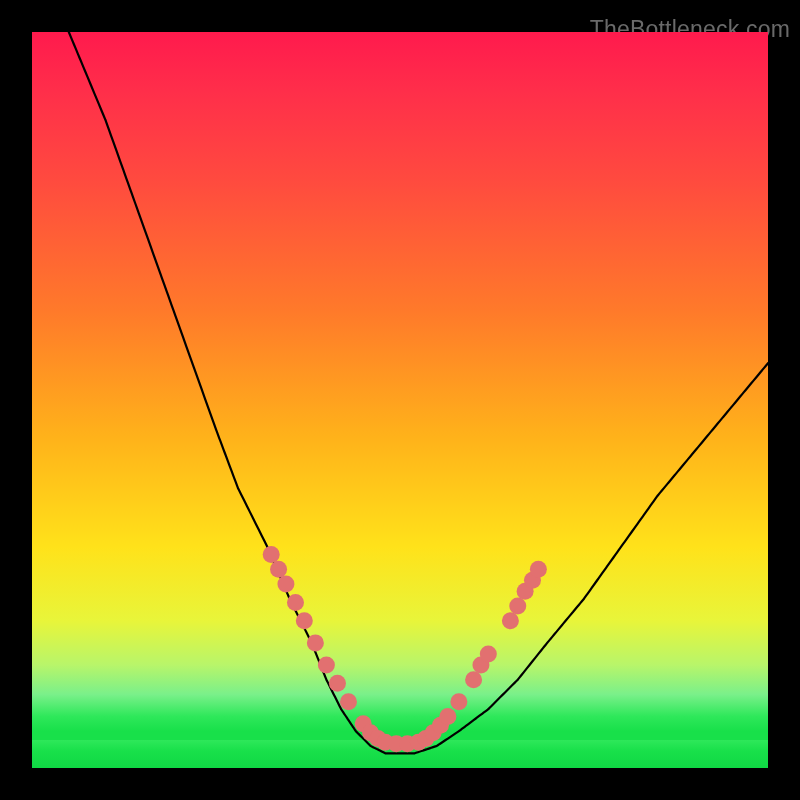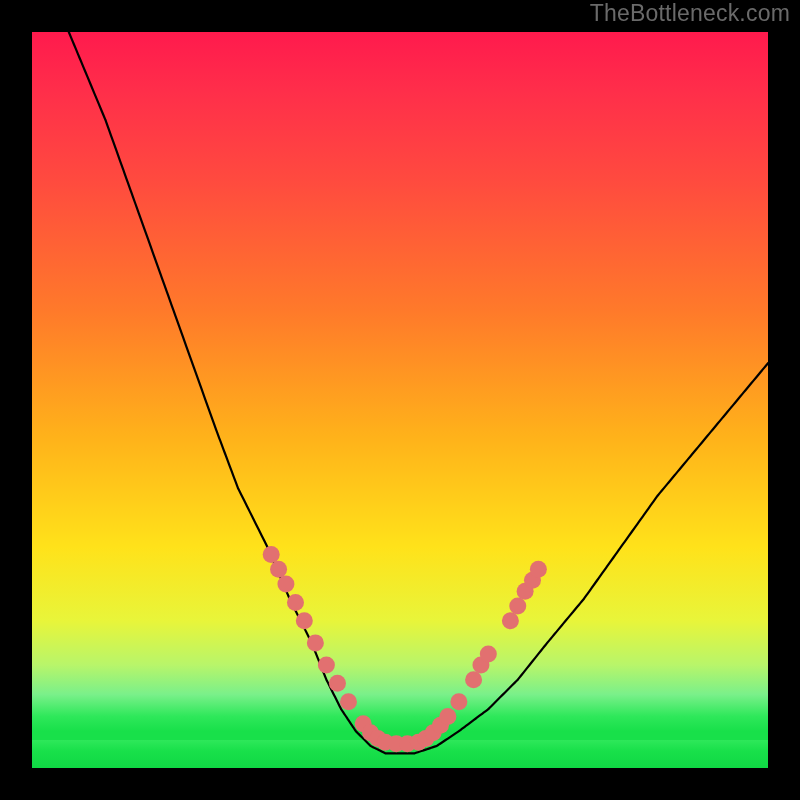--- a/index.html
+++ b/index.html
@@ -48,21 +48,21 @@
     right: 0;
     bottom: 0;
     height: 28px;
     background: linear-gradient(to bottom,
       #2ee85a 0%,
       #18e04a 40%,
       #10d844 100%);
   }
   .attribution {
     position: absolute;
-    top: 0;
+    top: 16px;
     right: 10px;
     color: #6a6a6a;
     font-size: 23px;
     letter-spacing: 0.2px;
     user-select: none;
   }
   svg.curve {
     position: absolute;
     left: 0;
     top: 0;

